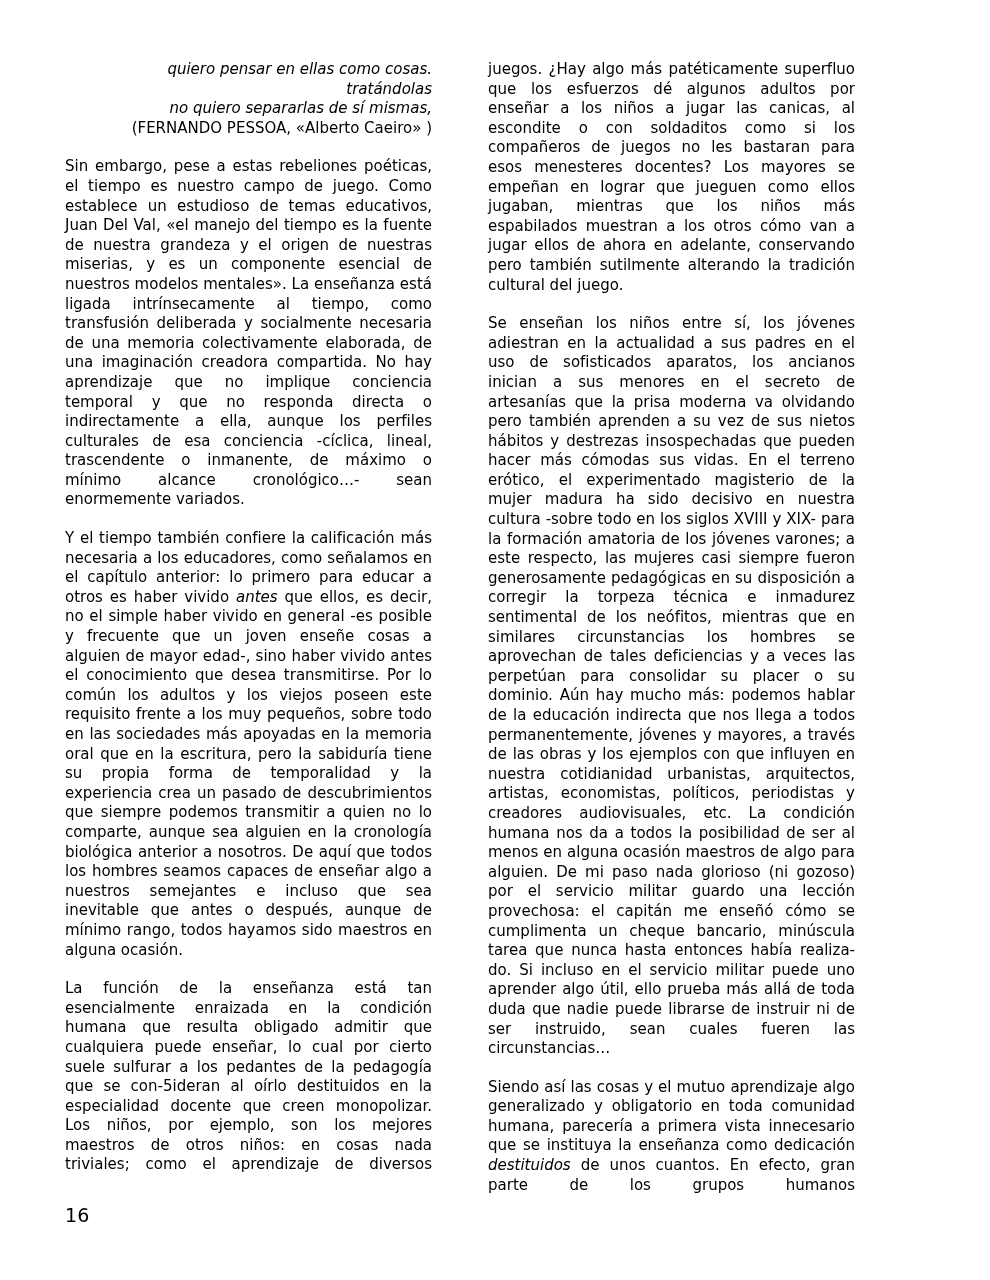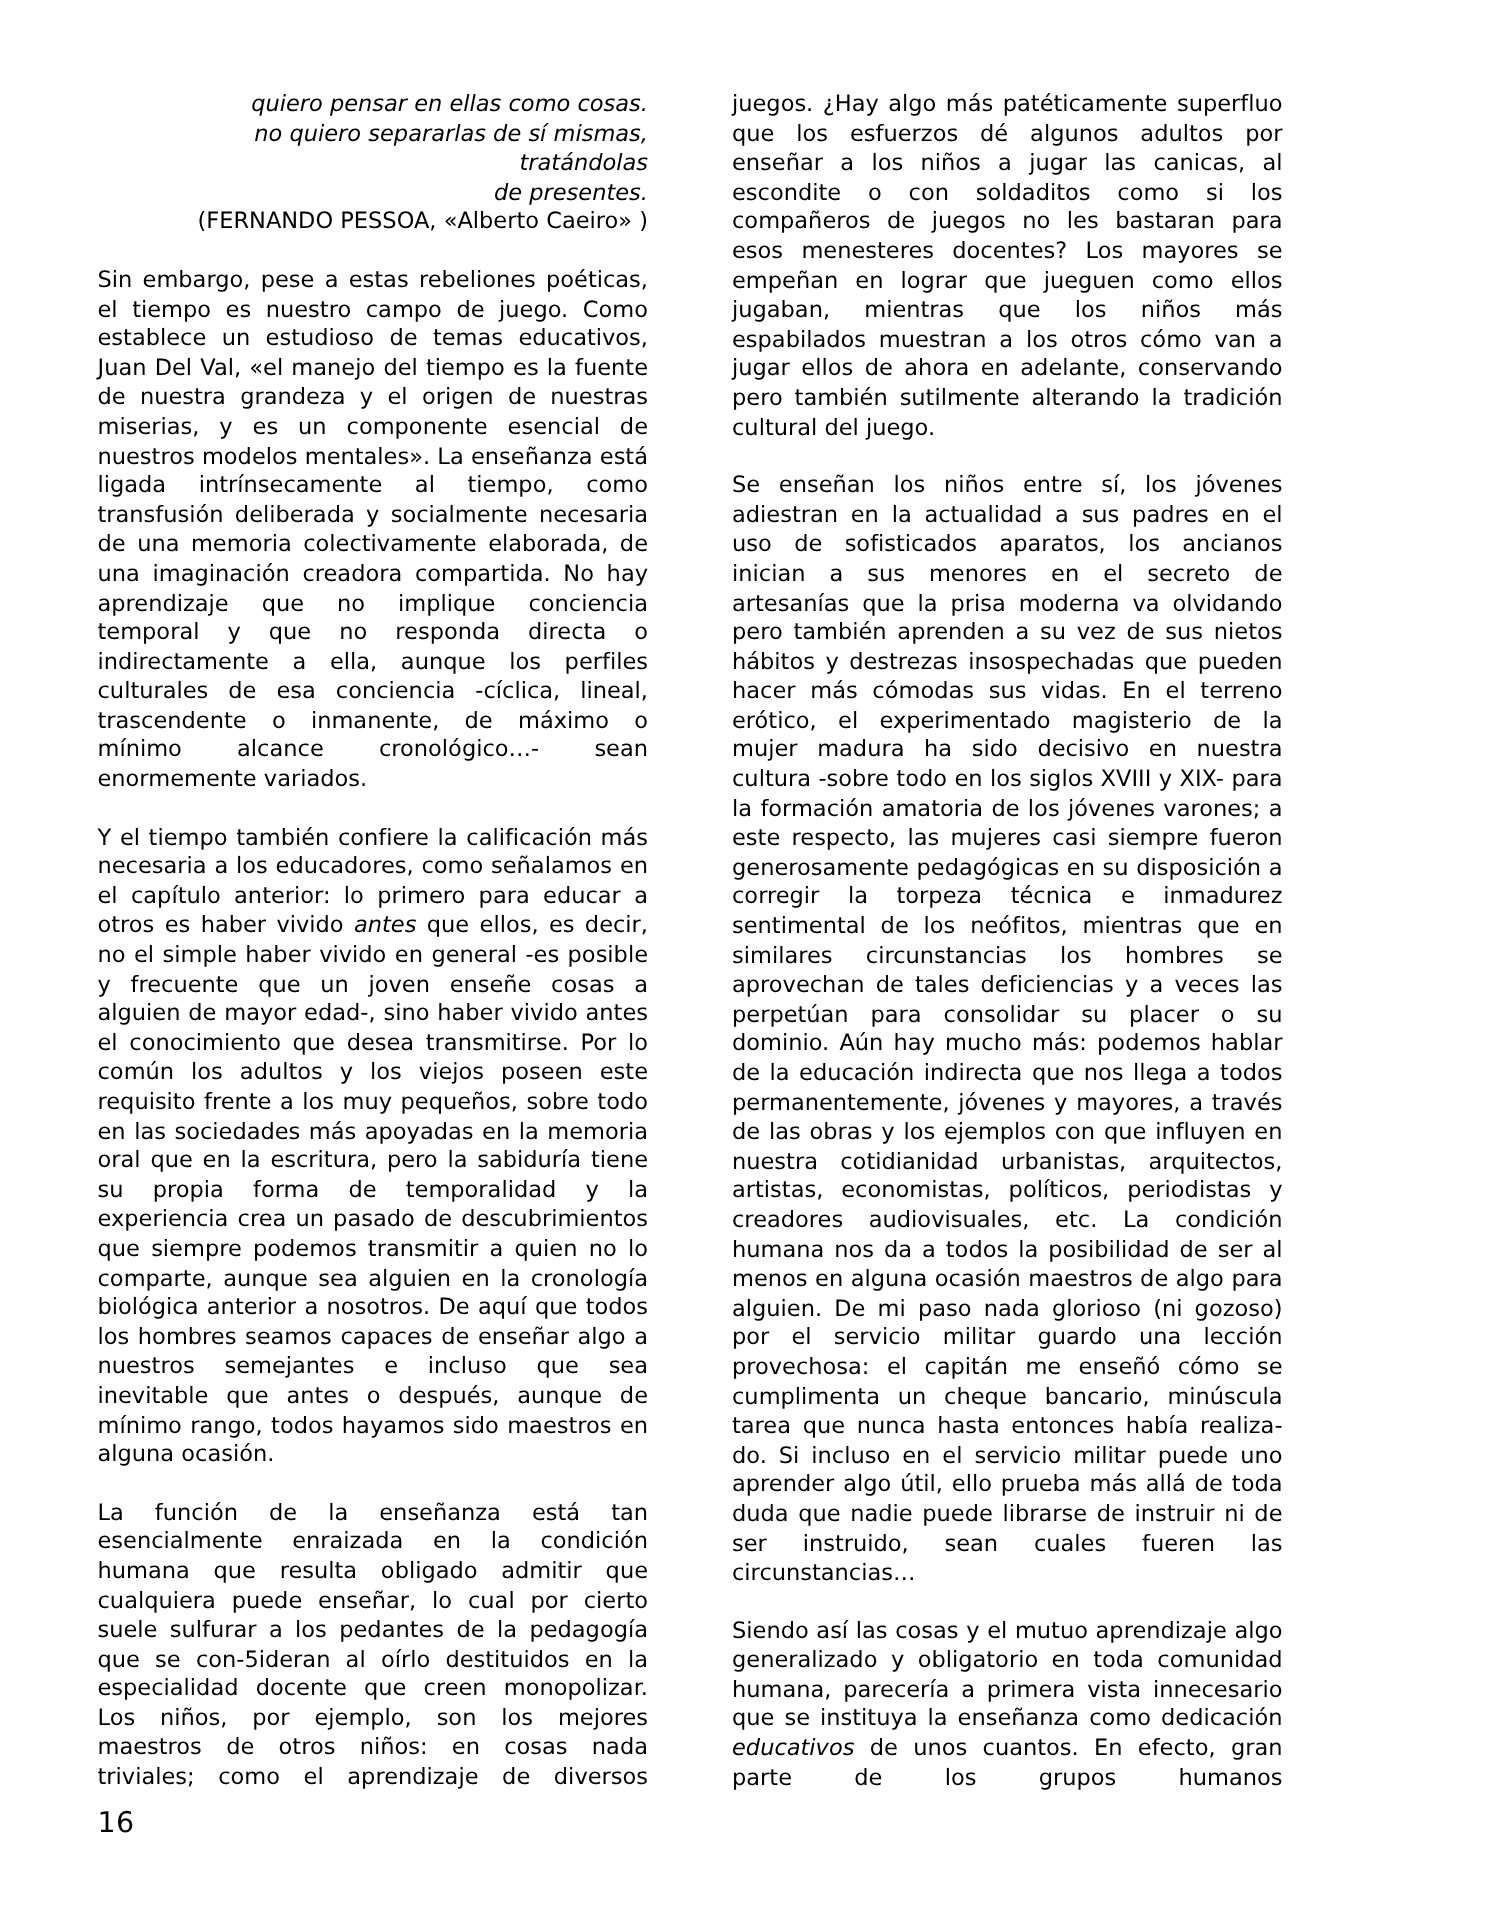--- a/index.html
+++ b/index.html
@@ -95,39 +95,38 @@
 <body>
 
 <div id="page">
 
   <div id="columns">
 
     <div class="column left">
 
       <div class="epigraph">
         <span class="verse">quiero pensar en ellas como cosas.</span>
+        <span class="verse">tratándolas</span>
         <span class="verse">no quiero separarlas de sí mismas,</span>
-        <span class="verse">tratándolas</span>
-        <span class="verse">de presentes.</span>
         <span class="attribution">(FERNANDO PESSOA, «Alberto Caeiro» )</span>
       </div>
 
       <div>
           <p class="body-par">Sin embargo, pese a estas rebeliones poéticas, el tiempo es nuestro campo de juego. Como establece un estudioso de temas educativos, Juan Del Val, «el manejo del tiempo es la fuente de nuestra grandeza y el origen de nuestras miserias, y es un componente esencial de nuestros modelos mentales». La enseñanza está ligada intrínsecamente al tiempo, como transfusión deliberada y socialmente necesaria de una memoria colectivamente elaborada, de una imaginación creadora compartida. No hay aprendizaje que no implique conciencia temporal y que no responda directa o indirectamente a ella, aunque los perfiles culturales de esa conciencia -cíclica, lineal, trascendente o inmanente, de máximo o mínimo alcance cronológico…- sean enormemente variados.</p>
           <p class="body-par">Y el tiempo también confiere la calificación más necesaria a los educadores, como señalamos en el capítulo anterior: lo primero para educar a otros es haber vivido <em class="inline-italic">antes</em> que ellos, es decir, no el simple haber vivido en general -es posible y frecuente que un joven enseñe cosas a alguien de mayor edad-, sino haber vivido antes el conocimiento que desea transmitirse. Por lo común los adultos y los viejos poseen este requisito frente a los muy pequeños, sobre todo en las sociedades más apoyadas en la memoria oral que en la escritura, pero la sabiduría tiene su propia forma de temporalidad y la experiencia crea un pasado de descubrimientos que siempre podemos transmitir a quien no lo comparte, aunque sea alguien en la cronología biológica anterior a nosotros. De aquí que todos los hombres seamos capaces de enseñar algo a nuestros semejantes e incluso que sea inevitable que antes o después, aunque de mínimo rango, todos hayamos sido maestros en alguna ocasión.</p>
           <p class="body-par continues">La función de la enseñanza está tan esencialmente enraizada en la condición humana que resulta obligado admitir que cualquiera puede enseñar, lo cual por cierto suele sulfurar a los pedantes de la pedagogía que se con-5ideran al oírlo destituidos en la especialidad docente que creen monopolizar. Los niños, por ejemplo, son los mejores maestros de otros niños: en cosas nada triviales; como el aprendizaje de diversos</p>
         </div>
 
     </div>
 
     <div class="column right">
       <div>
           <p class="body-par">juegos. ¿Hay algo más patéticamente superfluo que los esfuerzos dé algunos adultos por enseñar a los niños a jugar las canicas, al escondite o con soldaditos como si los compañeros de juegos no les bastaran para esos menesteres docentes? Los mayores se empeñan en lograr que jueguen como ellos jugaban, mientras que los niños más espabilados muestran a los otros cómo van a jugar ellos de ahora en adelante, conservando pero también sutilmente alterando la tradición cultural del juego.</p>
           <p class="body-par">Se enseñan los niños entre sí, los jóvenes adiestran en la actualidad a sus padres en el uso de sofisticados aparatos, los ancianos inician a sus menores en el secreto de artesanías que la prisa moderna va olvidando pero también aprenden a su vez de sus nietos hábitos y destrezas insospechadas que pueden hacer más cómodas sus vidas. En el terreno erótico, el experimentado magisterio de la mujer madura ha sido decisivo en nuestra cultura -sobre todo en los siglos XVIII y XIX- para la formación amatoria de los jóvenes varones; a este respecto, las mujeres casi siempre fueron generosamente pedagógicas en su disposición a corregir la torpeza técnica e inmadurez sentimental de los neófitos, mientras que en similares circunstancias los hombres se aprovechan de tales deficiencias y a veces las perpetúan para consolidar su placer o su dominio. Aún hay mucho más: podemos hablar de la educación indirecta que nos llega a todos permanentemente, jóvenes y mayores, a través de las obras y los ejemplos con que influyen en nuestra cotidianidad urbanistas, arquitectos, artistas, economistas, políticos, periodistas y creadores audiovisuales, etc. La condición humana nos da a todos la posibilidad de ser al menos en alguna ocasión maestros de algo para alguien. De mi paso nada glorioso (ni gozoso) por el servicio militar guardo una lección provechosa: el capitán me enseñó cómo se cumplimenta un cheque bancario, minúscula tarea que nunca hasta entonces había realiza- do. Si incluso en el servicio militar puede uno aprender algo útil, ello prueba más allá de toda duda que nadie puede librarse de instruir ni de ser instruido, sean cuales fueren las circunstancias…</p>
-          <p class="body-par continues">Siendo así las cosas y el mutuo aprendizaje algo generalizado y obligatorio en toda comunidad humana, parecería a primera vista innecesario que se instituya la enseñanza como dedicación <em class="inline-italic">educativos</em> de unos cuantos. En efecto, gran parte de los grupos humanos</p>
+          <p class="body-par continues">Siendo así las cosas y el mutuo aprendizaje algo generalizado y obligatorio en toda comunidad humana, parecería a primera vista innecesario que se instituya la enseñanza como dedicación <em class="inline-italic">destituidos</em> de unos cuantos. En efecto, gran parte de los grupos humanos</p>
         </div>
     </div>
 
   </div>
 
   <div id="page-number">16</div>
 
 </div>
 
 </body></html>

